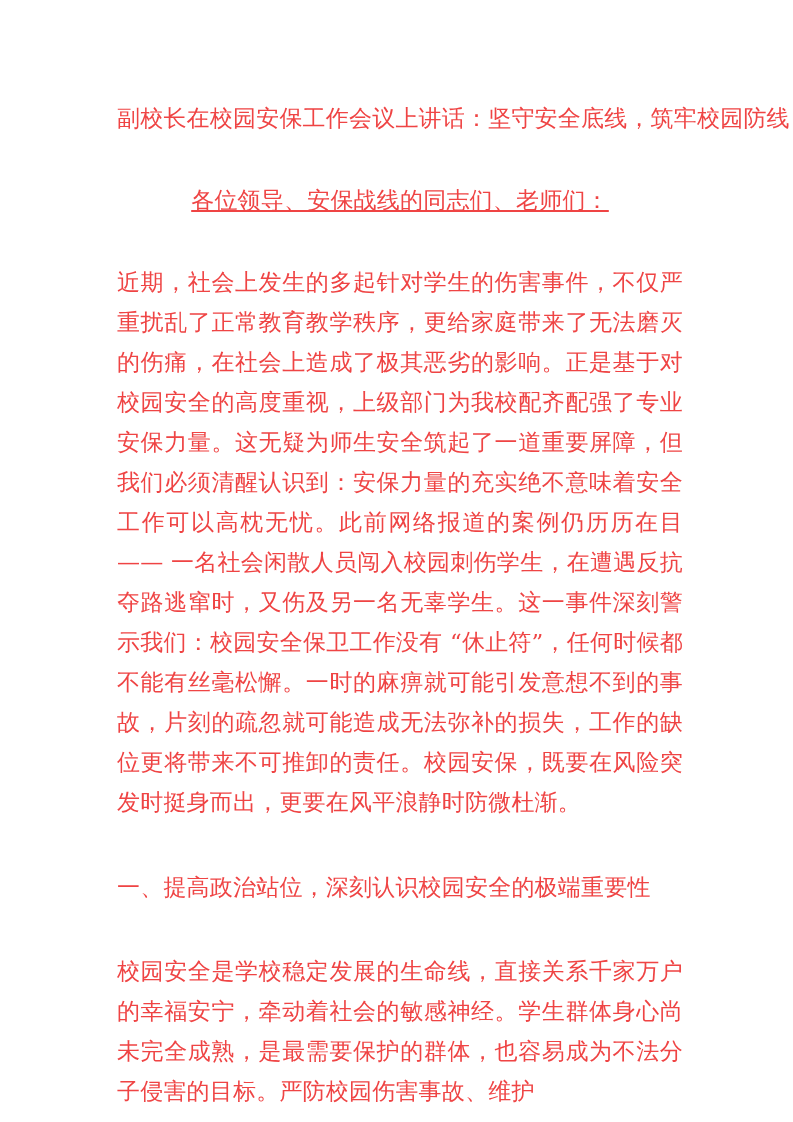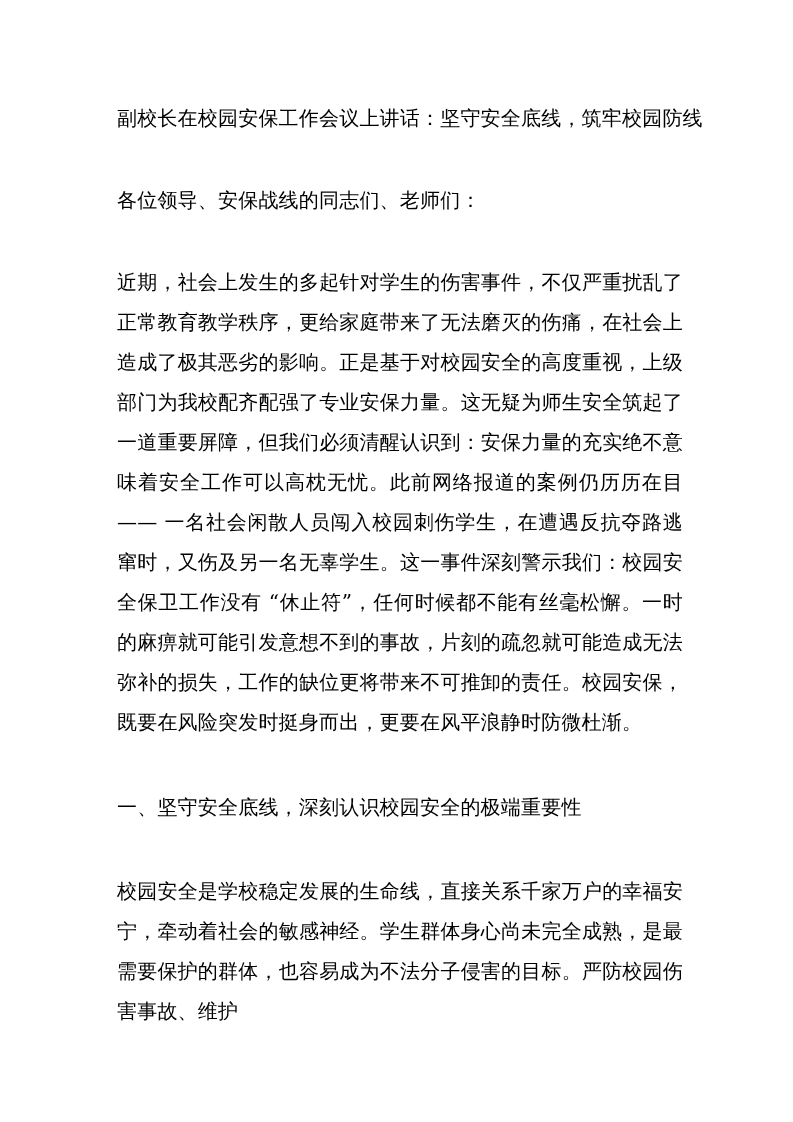--- a/index.html
+++ b/index.html
@@ -22,55 +22,56 @@
     background: #ffffff;
     box-sizing: border-box;
   }
   .doc-body {
     position: absolute;
     left: 117px;
     top: 98px;
     width: 566px;
   }
   .para {
-    font-size: 20px;
+    font-size: 23px;
     line-height: 40px;
-    color: #000000;
+    color: #ef4444;
     text-align: justify;
     text-justify: inter-ideograph;
     letter-spacing: 0.2px;
     margin: 0;
     word-break: break-all;
   }
   .para.gap-title   { margin-bottom: 42px; }
   .para.gap-salute  { margin-bottom: 42px; }
   .para.gap-body    { margin-bottom: 45px; }
   .para.gap-heading { margin-bottom: 44px; }
   .para.last        { margin-bottom: 16px; }
   .para.heading {
     text-align: left;
   }
   .para.title {
     text-align: left;
     white-space: nowrap;
   }
   .para.salute {
-    text-align: left;
+    text-align: center;
+    text-decoration: underline;
   }
 </style>
 </head>
 <body>
 
 <div class="page">
   <div class="doc-body">
 
     <p class="para title gap-title">副校长在校园安保工作会议上讲话：坚守安全底线，筑牢校园防线</p>
 
     <p class="para salute gap-salute">各位领导、安保战线的同志们、老师们：</p>
 
     <p class="para gap-body">近期，社会上发生的多起针对学生的伤害事件，不仅严重扰乱了正常教育教学秩序，更给家庭带来了无法磨灭的伤痛，在社会上造成了极其恶劣的影响。正是基于对校园安全的高度重视，上级部门为我校配齐配强了专业安保力量。这无疑为师生安全筑起了一道重要屏障，但我们必须清醒认识到：安保力量的充实绝不意味着安全工作可以高枕无忧。此前网络报道的案例仍历历在目 —— 一名社会闲散人员闯入校园刺伤学生，在遭遇反抗夺路逃窜时，又伤及另一名无辜学生。这一事件深刻警示我们：校园安全保卫工作没有 “休止符”，任何时候都不能有丝毫松懈。一时的麻痹就可能引发意想不到的事故，片刻的疏忽就可能造成无法弥补的损失，工作的缺位更将带来不可推卸的责任。校园安保，既要在风险突发时挺身而出，更要在风平浪静时防微杜渐。</p>
 
-    <p class="para heading gap-heading">一、坚守安全底线，深刻认识校园安全的极端重要性</p>
+    <p class="para heading gap-heading">一、提高政治站位，深刻认识校园安全的极端重要性</p>
 
     <p class="para last">校园安全是学校稳定发展的生命线，直接关系千家万户的幸福安宁，牵动着社会的敏感神经。学生群体身心尚未完全成熟，是最需要保护的群体，也容易成为不法分子侵害的目标。严防校园伤害事故、维护</p>
 
   </div>
 </div>
 
 </body></html>

